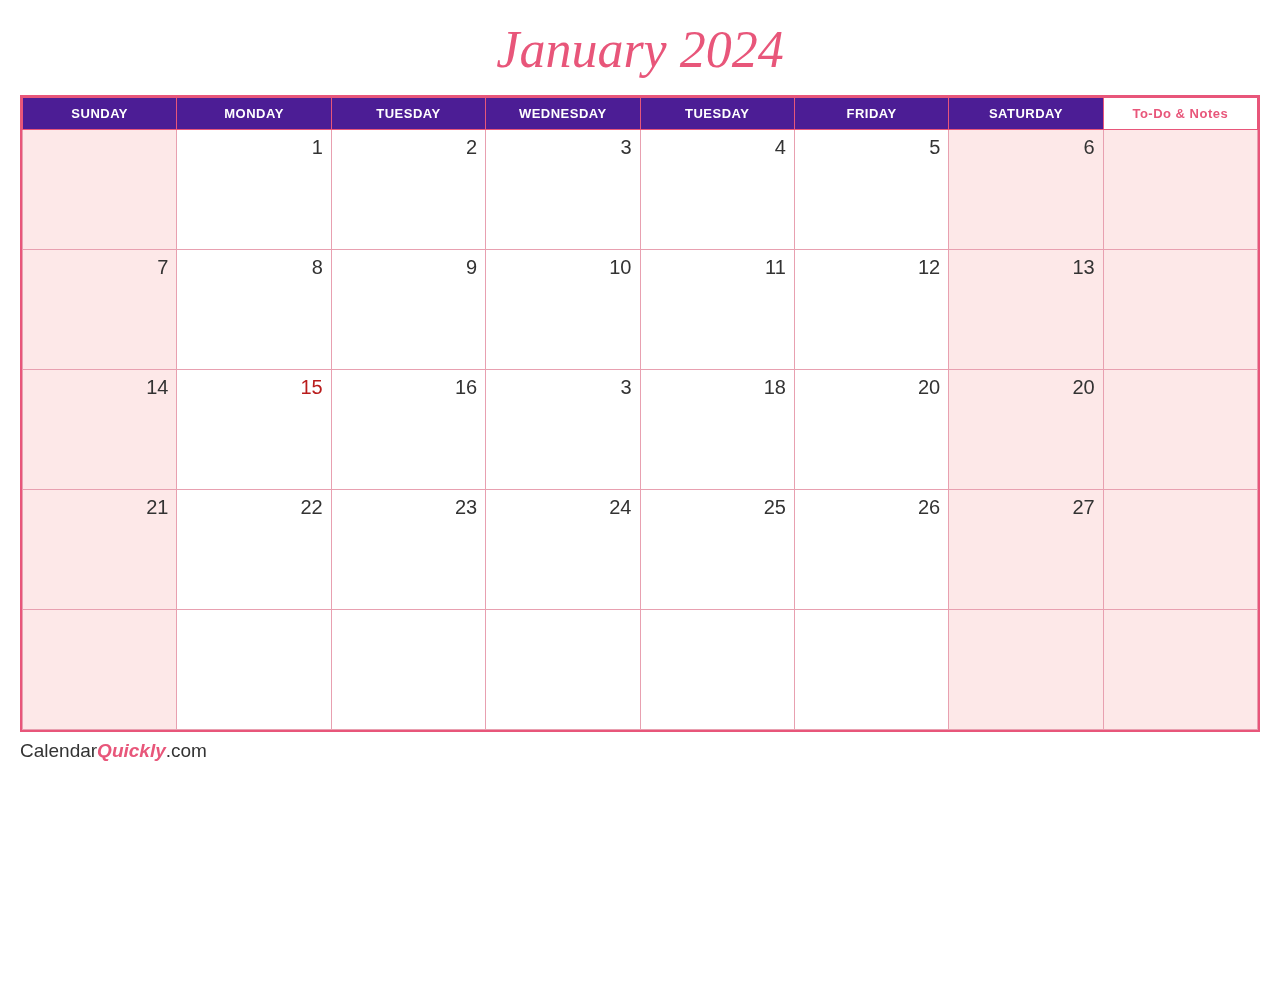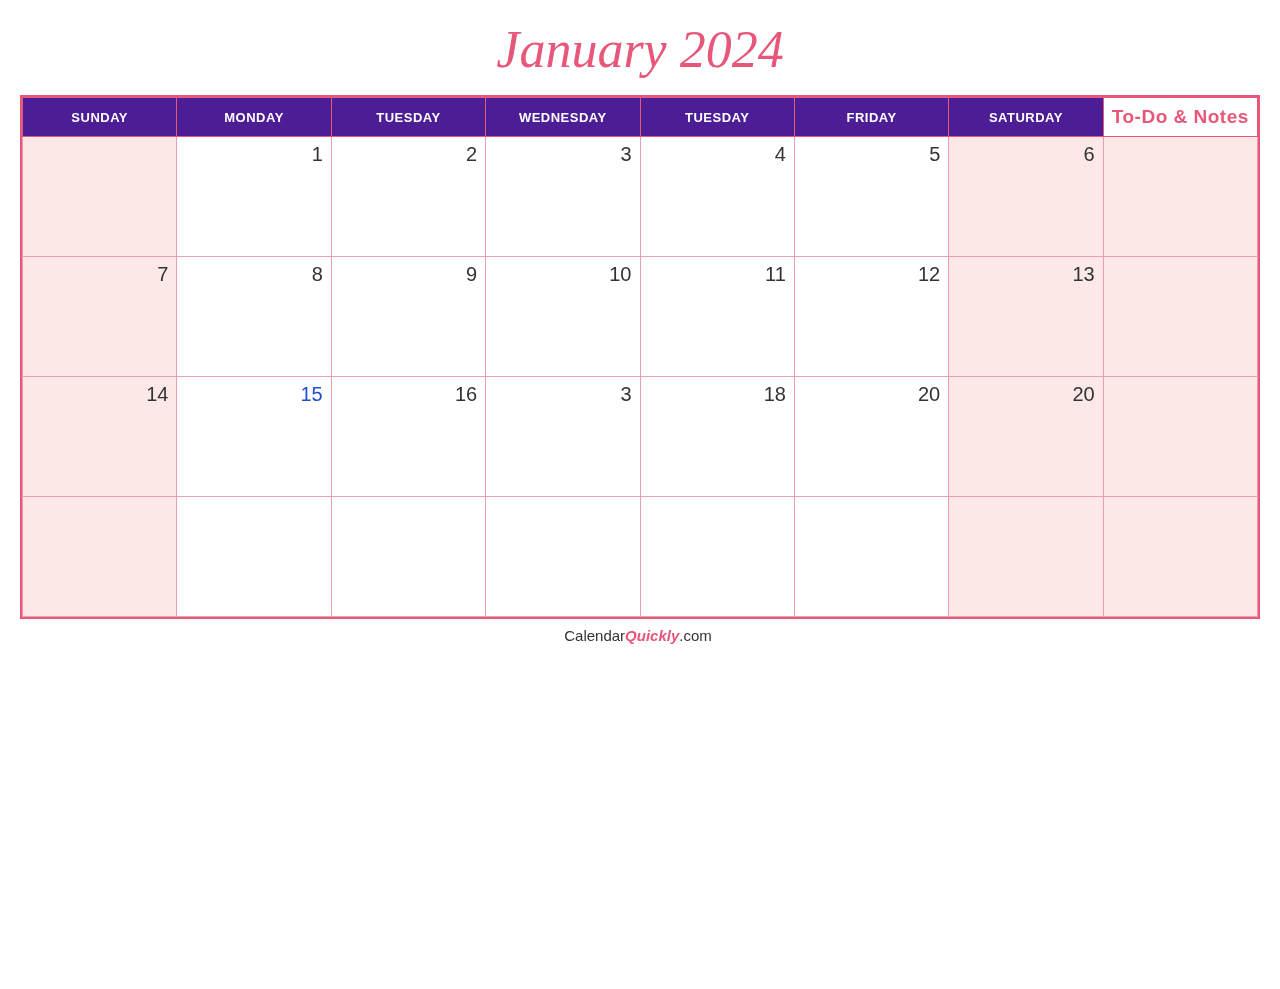--- a/index.html
+++ b/index.html
@@ -39,21 +39,21 @@
       font-weight: bold;
       letter-spacing: 0.5px;
       text-align: center;
       padding: 8px 4px;
       border: 1px solid #e8567a;
     }
     thead tr th.notes-header {
       background-color: #fff;
       color: #e8567a;
       border: 1px solid #e8567a;
-      font-size: 19px;
+      font-size: 13px;
       font-weight: bold;
     }
     tbody tr td {
       border: 1px solid #e8a0b0;
       vertical-align: top;
       height: 120px;
       padding: 6px 8px;
       font-size: 18px;
       color: #222;
       background-color: #fff;
@@ -65,30 +65,30 @@
       background-color: #fde8e8;
       border: 1px solid #e8a0b0;
     }
     tbody tr td .day-num {
       display: block;
       text-align: right;
       font-size: 20px;
       color: #333;
     }
     tbody tr td .day-num.red {
-      color: #1d4ed8;
+      color: #b91c1c;
     }
     tbody tr td.empty {
       background-color: #fde8e8;
     }
     #footer {
       width: 100%;
-      text-align: center;
+      text-align: left;
       padding: 8px 4px 0 0;
-      font-size: 15px;
+      font-size: 19px;
     }
     #footer .calendar-text {
       color: #333;
       font-weight: normal;
     }
     #footer .quickly-text {
       color: #e8567a;
       font-style: italic;
       font-weight: bold;
     }
@@ -182,20 +182,44 @@
           </td>
           <td>
             <span class="day-num">20</span>
           </td>
           <td class="weekend">
             <span class="day-num">20</span>
           </td>
           <td class="notes-cell"></td>
         </tr>
         <tr>
+          <td class="weekend">
+            <span class="day-num">21</span>
+          </td>
+          <td>
+            <span class="day-num">22</span>
+          </td>
+          <td>
+            <span class="day-num">23</span>
+          </td>
+          <td>
+            <span class="day-num">24</span>
+          </td>
+          <td>
+            <span class="day-num">25</span>
+          </td>
+          <td>
+            <span class="day-num">26</span>
+          </td>
+          <td class="weekend">
+            <span class="day-num">27</span>
+          </td>
+          <td class="notes-cell"></td>
+        </tr>
+        <tr>
           <td class="weekend empty">
             <span class="day-num"></span>
           </td>
           <td class="">
             <span class="day-num"></span>
           </td>
           <td class="">
             <span class="day-num"></span>
           </td>
           <td class="">

